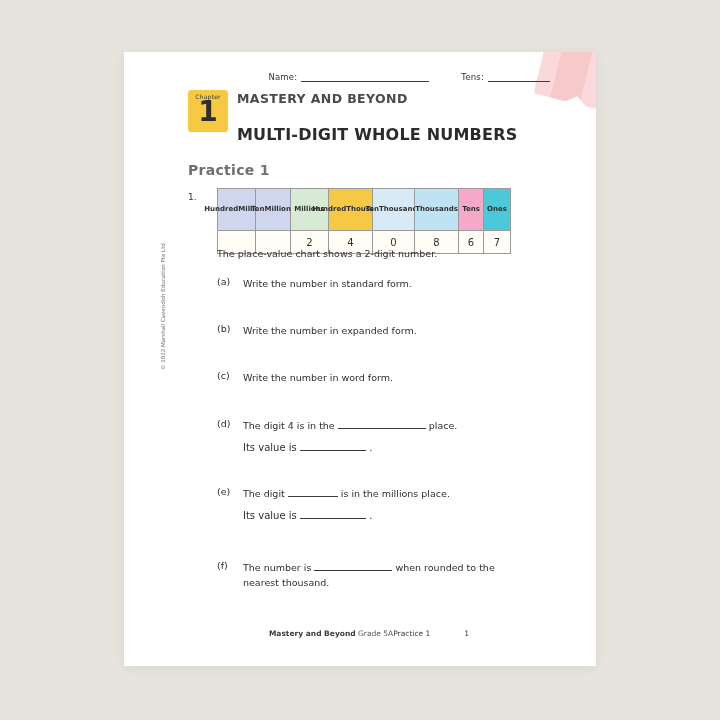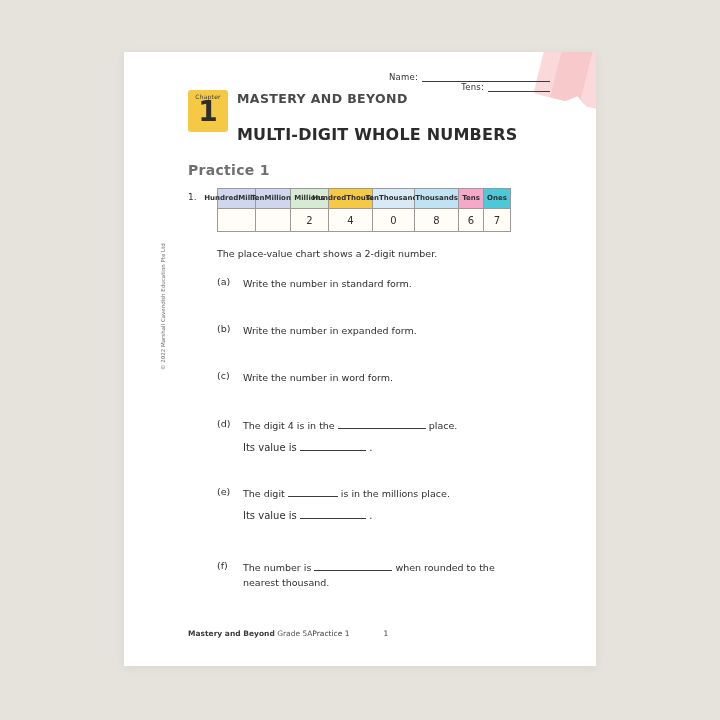--- a/index.html
+++ b/index.html
@@ -69,21 +69,20 @@
     left: 0;
     top: 20px;
     width: 472px;
     display: flex;
     justify-content: flex-end;
     align-items: flex-end;
     font-size: 8.5px;
     color: #3b3b3b;
     padding-right: 46px;
     box-sizing: border-box;
-    flex-direction: column;
   }
   .nd-field { display: flex; align-items: flex-end; }
   .nd-label { font-size: 8.5px; color: #333; letter-spacing: .2px; }
   .nd-rule {
     display: inline-block;
     border-bottom: 0.8px solid #3b3b3b;
     margin-left: 4px;
   }
   .nd-name .nd-rule { width: 128px; }
   .nd-date .nd-rule { width: 62px; }
@@ -174,21 +173,21 @@
     box-sizing: border-box;
   }
   .pv-col {
     display: flex;
     flex-direction: column;
     border-right: 0.7px solid #9a9a9a;
     box-sizing: border-box;
   }
   .pv-col:last-child { border-right: none; }
   .pv-head {
-    height: 20px;
+    height: 42px;
     display: flex;
     align-items: center;
     justify-content: center;
     text-align: center;
     font-size: 7px;
     font-weight: 700;
     color: #2f2f2f;
     line-height: 8.5px;
     padding: 0 3px;
     box-sizing: border-box;
@@ -250,21 +249,21 @@
     white-space: nowrap;
   }
 
   
   .footer {
     position: absolute;
     left: 64px;
     right: 46px;
     bottom: 28px;
     display: flex;
-    justify-content: flex-start;
+    justify-content: center;
     align-items: baseline;
     font-size: 7.5px;
     color: #3a3a3a;
   }
   .footer-left b { font-weight: 700; }
   .footer-left span { font-weight: 400; color: #555; }
   .footer-right { display: flex; align-items: baseline; }
   .footer-right .pg { margin-left: 34px; }
 </style>
 </head>

